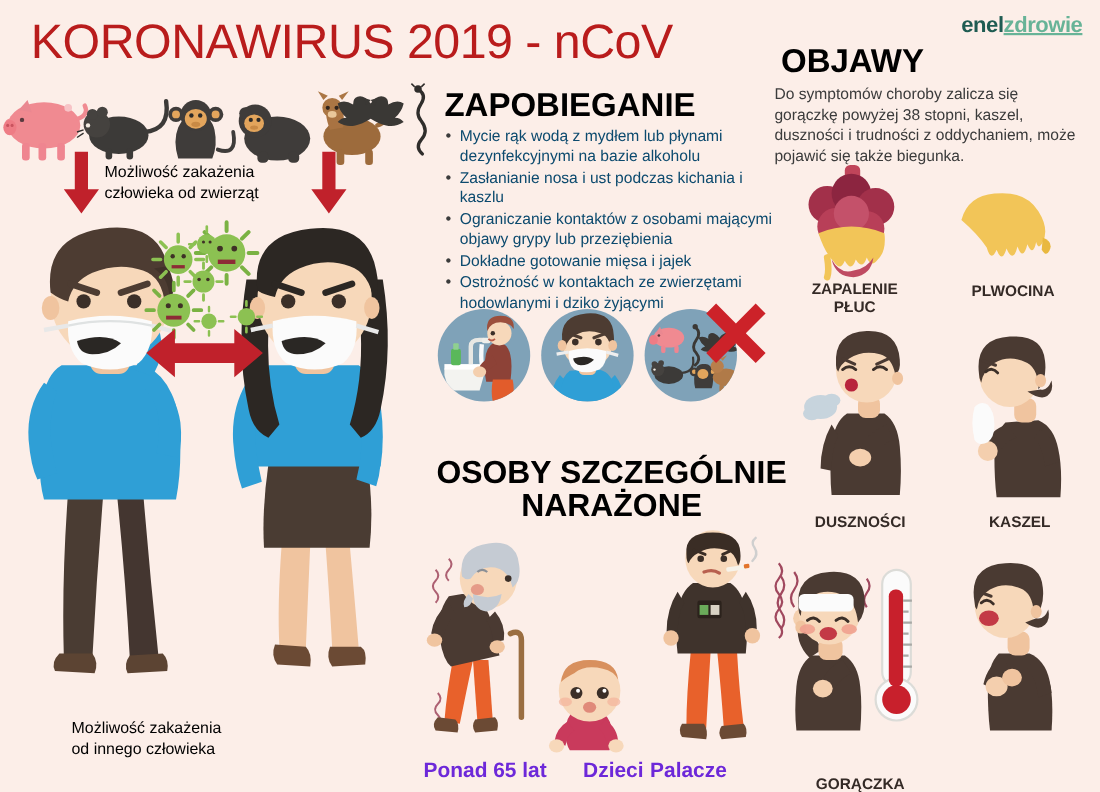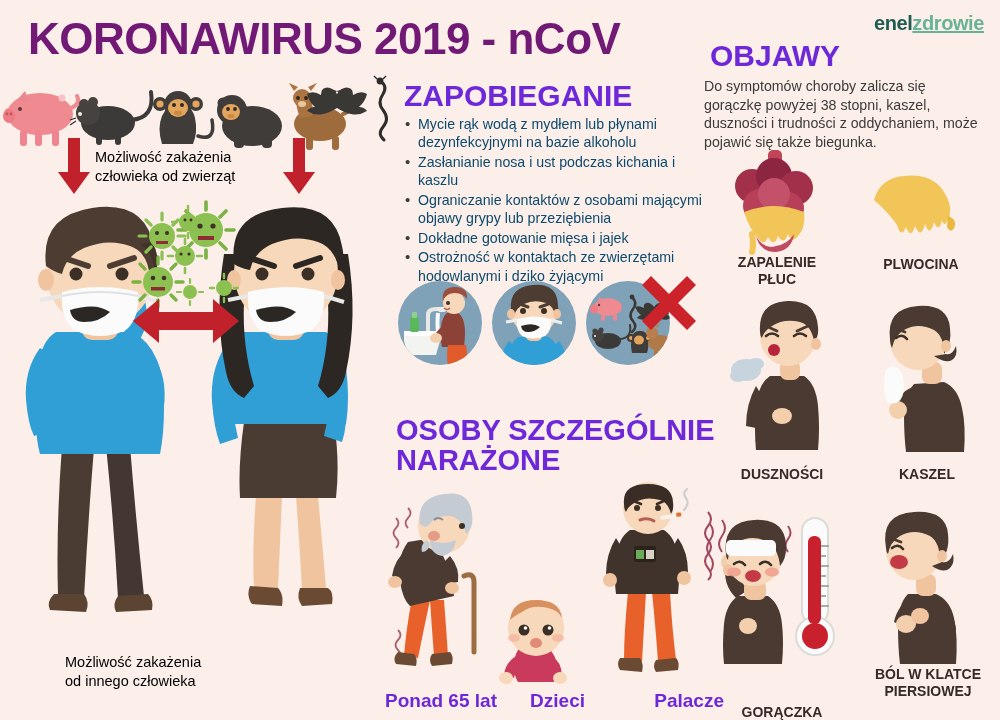--- a/index.html
+++ b/index.html
@@ -9,34 +9,34 @@
     background: #fceee8;
     font-family: "Liberation Sans", sans-serif;
     overflow: hidden;
     position: relative;
   }
   .poster { position: relative; width: 1000px; height: 720px; }
 
   
   .main-title {
     position: absolute; left: 28px; top: 14px;
-    font-size: 44px; font-weight: bold; letter-spacing: -0.5px;
-    color: #701a75; white-space: nowrap; text-align: right;
+    font-size: 44px; font-weight: normal; letter-spacing: -0.5px;
+    color: #b91c1c; white-space: nowrap; text-align: right;
   }
   .logo {
     position: absolute; right: 16px; top: 12px;
     font-size: 20px; font-weight: bold; letter-spacing: -0.4px;
   }
   .logo .a { color: #1f5c52; }
   .logo .b { color: #67b397; text-decoration: underline; }
 
   
   .hd-red {
-    position: absolute; color: #6d28d9;
-    font-weight: bold; line-height: 1.04;
+    position: absolute; color: #000000;
+    font-weight: bold; line-height: 1.04; text-align: center;
   }
   #hd-zapobieganie { left: 404px; top: 80px; font-size: 30px; letter-spacing: 0px; }
   #hd-objawy      { left: 710px; top: 40px; font-size: 30px; }
   #hd-osoby       { left: 396px; top: 415px; font-size: 29px; width: 320px; }
 
   
   .bullets {
     position: absolute; left: 404px; top: 115px; width: 300px;
     font-size: 14.2px; line-height: 1.30; color: #0c4a6e;
     list-style: none;
@@ -510,21 +510,21 @@
     <rect x="80" y="29" width="5" height="4" rx="1" fill="#e2742c" transform="rotate(-8 80 29)"></rect>
     <path d="M88 26 q6 -6 2 -12 q-4 -5 1 -9" stroke="#cfcfcf" stroke-width="2.2" fill="none" stroke-linecap="round"></path>
   </svg>
 
   <svg class="abs" style="left:700px; top:510px;" width="16" height="80" viewBox="0 0 16 80">
     <path d="M8 2 q6 7 0 14 q-6 7 0 14 q6 7 0 14 q-6 7 0 14 q6 7 0 12" stroke="#a0485e" stroke-width="2" fill="none"></path>
   </svg>
 
   <div class="lbl-sm abs" style="left:376px; top:690px; width:130px; text-align:center;">Ponad 65 lat</div>
   <div class="lbl-sm abs" style="left:485px; top:690px; width:100px; text-align:right;">Dzieci</div>
-  <div class="lbl-sm abs" style="left:614px; top:690px; width:110px; text-align:right;">Palacze</div>
+  <div class="lbl-sm abs" style="left:591px; top:690px; width:110px; text-align:left;">Palacze</div>
 
   <div class="hd-red" id="hd-objawy">OBJAWY</div>
   <div class="objawy-text">Do symptomów choroby zalicza się gorączkę powyżej 38 stopni, kaszel, duszności i trudności z oddychaniem, może pojawić się także biegunka.</div>
 
   <svg class="abs" style="left:722px; top:150px;" width="110" height="110" viewBox="0 0 110 110">
     <rect x="46" y="0" width="14" height="22" rx="5" fill="#c0455a"></rect>
     <circle cx="30" cy="36" r="17" fill="#a2304a"></circle>
     <circle cx="52" cy="26" r="18" fill="#8c2540"></circle>
     <circle cx="74" cy="38" r="17" fill="#a2304a"></circle>
     <circle cx="38" cy="56" r="17" fill="#b83f58"></circle>
@@ -641,18 +641,14 @@
     <ellipse cx="52" cy="38" rx="28" ry="30" fill="#f7d8ba"></ellipse>
     <path d="M24 36 q-6 -34 28 -36 q32 -2 34 22 q2 18 -8 28 q0 -20 -10 -26 q-16 -8 -30 0 q-10 6 -12 18 q-2 -2 -2 -6 z" fill="#4a3a32"></path>
     <path d="M70 54 q12 8 18 2 q5 -5 3 -14 q-4 10 -11 8 z" fill="#4a3a32"></path>
     <path d="M30 36 q6 -5 11 1" stroke="#3b2f28" stroke-width="2.6" fill="none" stroke-linecap="round"></path>
     <path d="M28 26 l11 4" stroke="#4a3a32" stroke-width="2.8" stroke-linecap="round"></path>
     <ellipse cx="37" cy="50" rx="9" ry="7" fill="#c33a46"></ellipse>
     <ellipse cx="80" cy="44" rx="5" ry="6" fill="#f0c49f"></ellipse>
   </svg>
 
   <div class="lbl abs" style="left:712px; top:676px; width:140px;margin-top:28px;">GORĄCZKA</div>
-  <div class="lbl abs" style="left:858px; top:666px; width:140px;">
-    <div>BÓL W KLATCE</div>
-    <div>PIERSIOWEJ</div>
-  </div>
 
 </div>
 
 </body></html>

